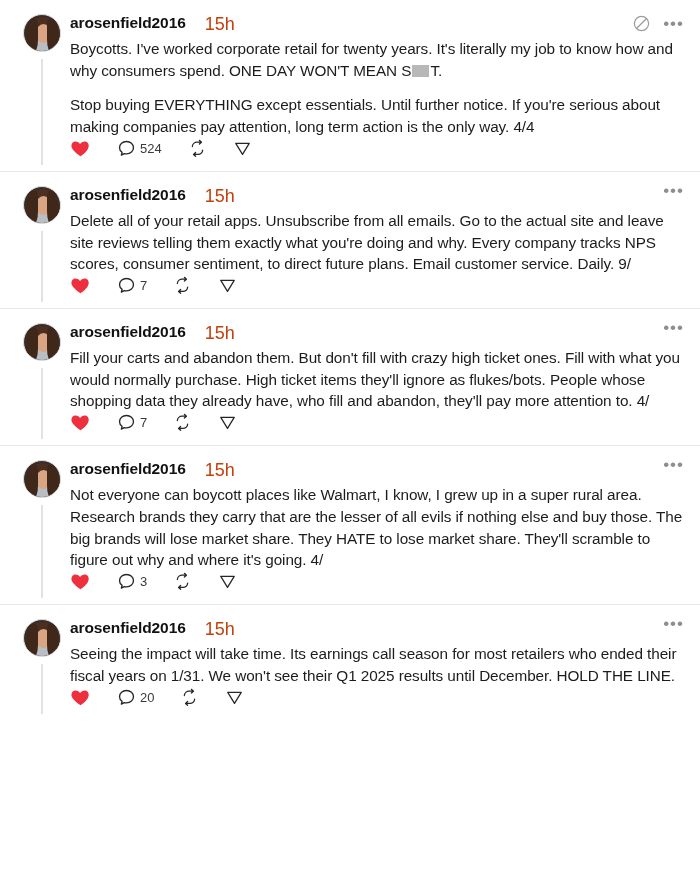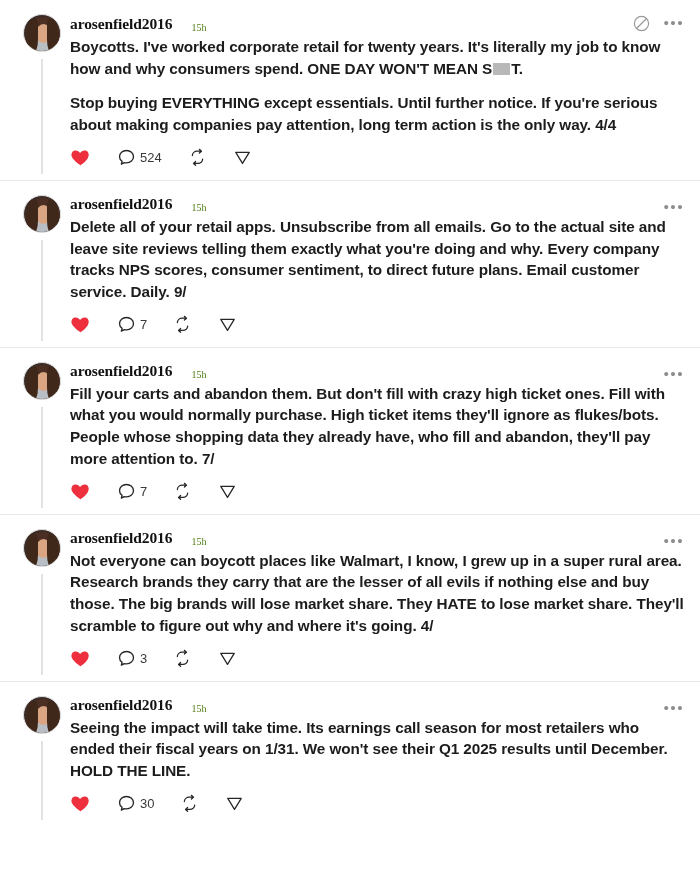--- a/index.html
+++ b/index.html
@@ -85,34 +85,34 @@
     margin-top: 7px;
     min-height: 0;
   }
   .content {
     flex: 1 1 auto;
     min-width: 0;
     padding-right: 2px;
   }
   .head {
     display: flex;
-    align-items: flex-end;
-    gap: 19px;
+    align-items: flex-start;
+    gap: 7px;
     margin-bottom: 3px;
-    font-family: Liberation Serif, serif;
   }
   .username {
     font-weight: bold;
     font-size: 15.5px;
     color: #111;
     letter-spacing: -0.1px;
   }
   .time {
-    font-size: 10px;
-    color: #4d7c0f;
+    font-size: 18px;
+    color: #c2410c;
+    margin-left: 12px;
   }
   .head-spacer { flex: 1 1 auto; }
   .head-icons {
     display: flex;
     align-items: center;
     gap: 12px;
     color: #9a9a9a;
   }
   .dots {
     font-size: 17px;
@@ -120,38 +120,36 @@
     color: #8e8e8e;
     letter-spacing: 1px;
     cursor: pointer;
   }
   .body-text {
     font-size: 15.3px;
     line-height: 1.42;
     color: #1c1c1c;
     margin: 2px 0 0 0;
     letter-spacing: -0.08px;
-    font-weight: bold;
   }
   .body-text + .body-text {
     margin-top: 13px;
   }
   .redact {
     display: inline-block;
     width: 17px;
     height: 12px;
     background: #b8b8b8;
     vertical-align: -1px;
     margin: 0 1px;
   }
   .actions {
     display: flex;
     align-items: center;
     gap: 0px;
-    margin-top: 11px;
     padding-bottom: 6px;
   }
   .act {
     display: flex;
     align-items: center;
     gap: 4px;
     margin-right: 26px;
     cursor: pointer;
     color: #262626;
   }
@@ -279,21 +277,21 @@
       </div>
       <div class="content">
         <div class="head">
           <span class="username">arosenfield2016</span>
           <span class="time">15h</span>
           <span class="head-spacer"></span>
           <span class="head-icons">
             <span class="dots">•••</span>
           </span>
         </div>
-        <p class="body-text">Fill your carts and abandon them. But don't fill with crazy high ticket ones. Fill with what you would normally purchase. High ticket items they'll ignore as flukes/bots. People whose shopping data they already have, who fill and abandon, they'll pay more attention to. 7/</p>
+        <p class="body-text">Fill your carts and abandon them. But don't fill with crazy high ticket ones. Fill with what you would normally purchase. High ticket items they'll ignore as flukes/bots. People whose shopping data they already have, who fill and abandon, they'll pay more attention to. 4/</p>
         <div class="actions">
           <span class="act">
             <svg width="21" height="21" viewBox="0 0 24 24" aria-hidden="true">
               <path d="M12 21s-7.5-4.9-9.6-9.2C.6 8.3 2.3 4.6 5.7 4c2-.35 3.9.6 4.9 2 .5.7 1.4.7 1.9 0 1-1.4 2.9-2.35 4.9-2 3.4.6 5.1 4.3 3.3 7.8C19.5 16.1 12 21 12 21z" fill="#ed2f3e"></path>
             </svg>
           </span>
           <span class="act">
             <svg width="19" height="19" viewBox="0 0 24 24" aria-hidden="true">
               <path d="M12 3.2c-5 0-8.8 3.4-8.8 7.7 0 2.4 1.2 4.5 3.2 5.9l-.9 3.6 3.7-2a10.6 10.6 0 0 0 2.8.4c5 0 8.8-3.5 8.8-7.9S17 3.2 12 3.2z" fill="none" stroke="#262626" stroke-width="1.7" stroke-linejoin="round"></path>
             </svg>
@@ -384,21 +382,21 @@
         <div class="actions">
           <span class="act">
             <svg width="21" height="21" viewBox="0 0 24 24" aria-hidden="true">
               <path d="M12 21s-7.5-4.9-9.6-9.2C.6 8.3 2.3 4.6 5.7 4c2-.35 3.9.6 4.9 2 .5.7 1.4.7 1.9 0 1-1.4 2.9-2.35 4.9-2 3.4.6 5.1 4.3 3.3 7.8C19.5 16.1 12 21 12 21z" fill="#ed2f3e"></path>
             </svg>
           </span>
           <span class="act">
             <svg width="19" height="19" viewBox="0 0 24 24" aria-hidden="true">
               <path d="M12 3.2c-5 0-8.8 3.4-8.8 7.7 0 2.4 1.2 4.5 3.2 5.9l-.9 3.6 3.7-2a10.6 10.6 0 0 0 2.8.4c5 0 8.8-3.5 8.8-7.9S17 3.2 12 3.2z" fill="none" stroke="#262626" stroke-width="1.7" stroke-linejoin="round"></path>
             </svg>
-            <span class="count">30</span>
+            <span class="count">20</span>
           </span>
           <span class="act">
             <svg width="19" height="19" viewBox="0 0 24 24" aria-hidden="true">
               <path d="M5.5 9.5a6 6 0 0 1 6-5.5h5.5M17 4l-2.6-2.3M17 4l-2.6 2.4" fill="none" stroke="#262626" stroke-width="1.6" stroke-linecap="round" stroke-linejoin="round"></path>
               <path d="M18.5 14a6 6 0 0 1-6 5.5H7M7 19.5l2.6 2.3M7 19.5l2.6-2.4" fill="none" stroke="#262626" stroke-width="1.6" stroke-linecap="round" stroke-linejoin="round"></path>
             </svg>
           </span>
           <span class="act">
             <svg width="19" height="19" viewBox="0 0 24 24" aria-hidden="true">
               <path d="M3.5 5.5h17L12 19.5 3.5 5.5z" fill="none" stroke="#262626" stroke-width="1.6" stroke-linejoin="round"></path>

